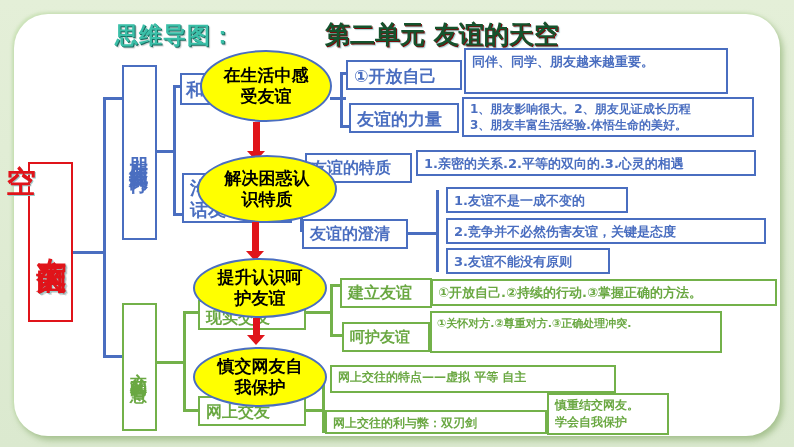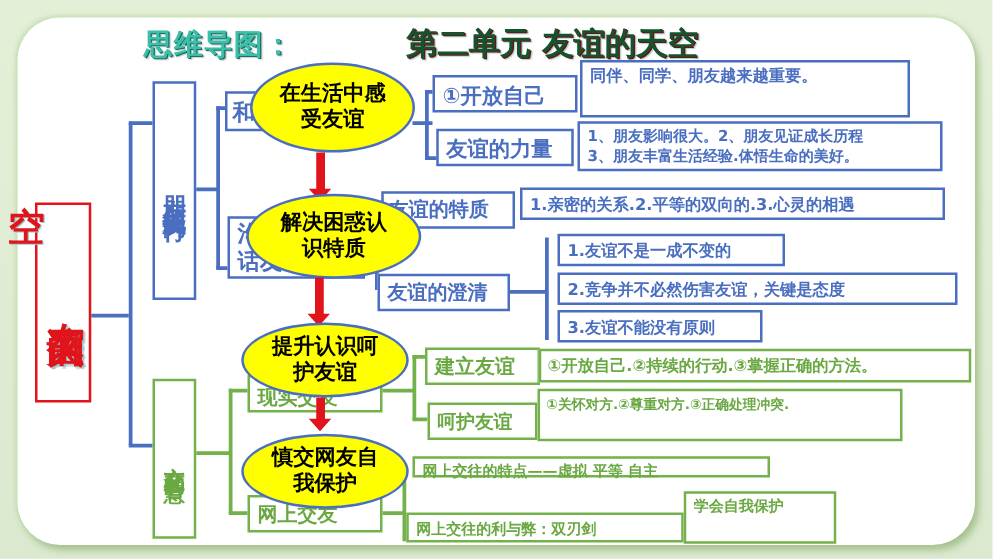--- a/index.html
+++ b/index.html
@@ -97,23 +97,24 @@
 <div class="gline" style="left:330px;top:334px;width:12px;height:3px;"></div>
 <div class="gbox" style="left:340px;top:278px;width:92px;height:30px;font-size:16px;padding:3px 6px;">建立友谊</div>
 <div class="gbox" style="left:431px;top:279px;width:346px;height:27px;font-size:13px;padding:3px 5px;">①开放自己.②持续的行动.③掌握正确的方法。</div>
 <div class="gbox" style="left:342px;top:322px;width:88px;height:30px;font-size:15px;padding:4px 6px;">呵护友谊</div>
 <div class="gbox" style="left:430px;top:311px;width:292px;height:42px;font-size:11px;line-height:16px;padding:3px 5px;">
   <span class="txt">①关怀对方.②尊重对方.③正确处理冲突.</span>
 </div>
 
 <div class="gline" style="left:306px;top:409px;width:18px;height:3px;"></div>
 <div class="gline" style="left:322px;top:373px;width:3px;height:60px;"></div>
-<div class="gbox" style="left:330px;top:365px;width:286px;height:17px;font-size:12px;padding:2px 6px;">网上交往的特点——虚拟 平等 自主</div>
+<div class="gbox" style="left:330px;top:365px;width:286px;height:28px;font-size:12px;padding:2px 6px;">网上交往的特点——虚拟 平等 自主</div>
 <div class="gbox" style="left:325px;top:410px;width:222px;height:24px;font-size:12px;padding:3px 6px;">网上交往的利与弊：双刃剑</div>
 <div class="gbox" style="left:547px;top:393px;width:122px;height:42px;font-size:12px;line-height:17px;padding:2px 6px;">
+  <span class="txt">慎重结交网友。</span>
   <span class="txt">学会自我保护</span>
 </div>
 
 <div class="ell" style="left:200px;top:50px;width:132px;height:72px;">
   <span style="width:90px;text-align:center;white-space:normal;">在生活中感受友谊</span>
 </div>
 <div class="arrow" style="left:253px;top:122px;height:30px;"></div>
 <div class="ell" style="left:197px;top:155px;width:140px;height:68px;">
   <span style="width:90px;text-align:center;white-space:normal;">解决困惑认识特质</span>
 </div>

